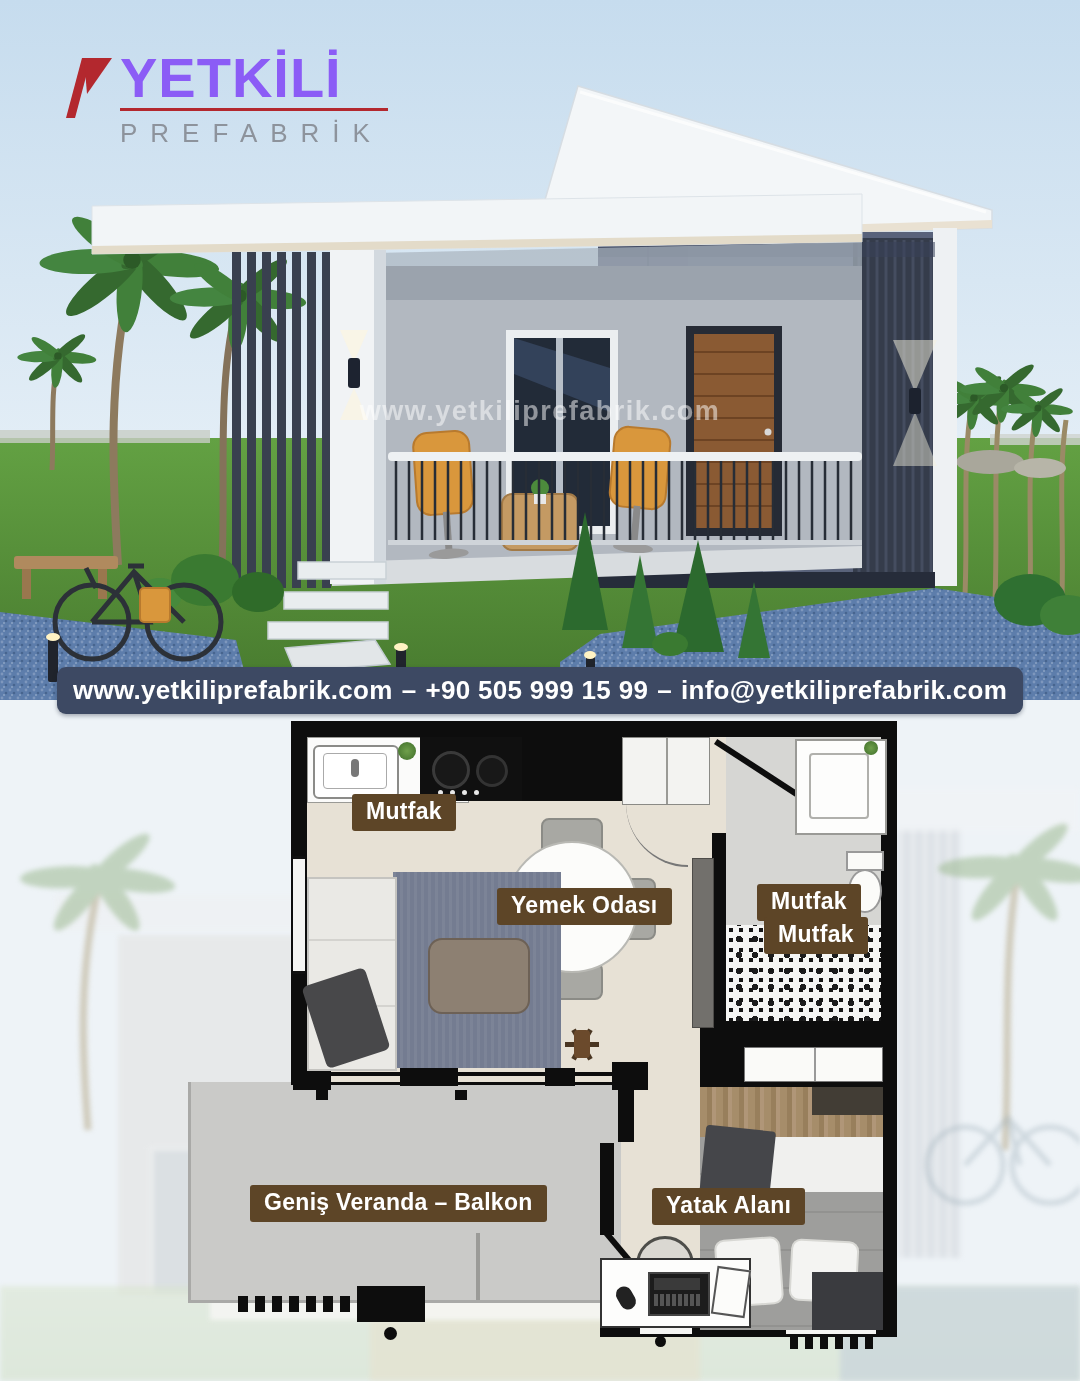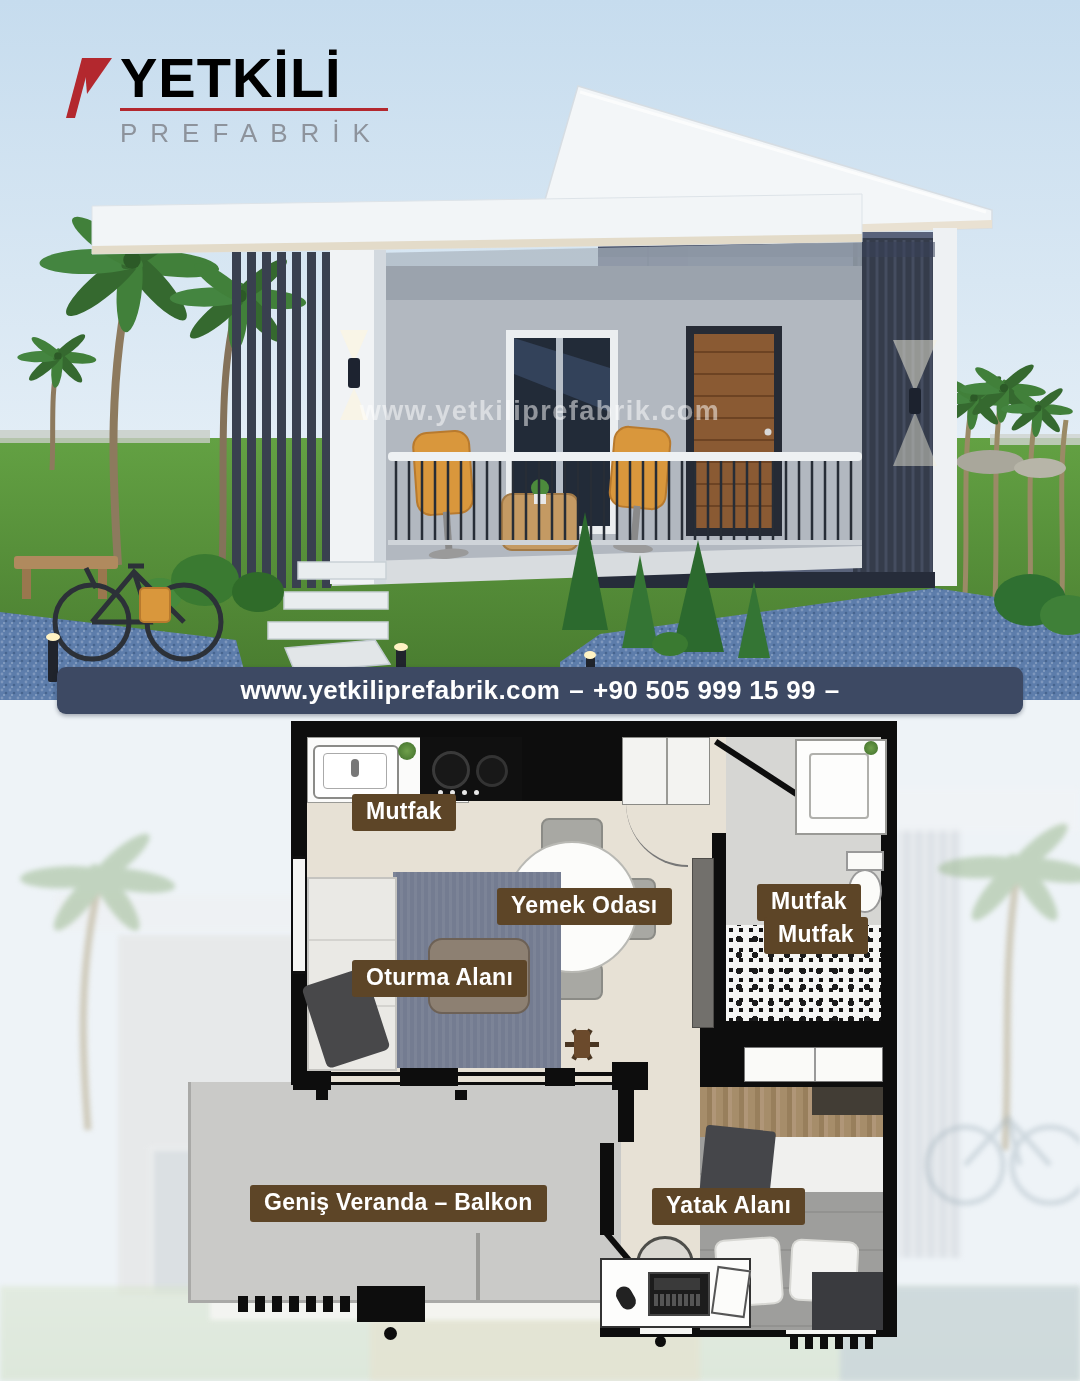--- a/index.html
+++ b/index.html
@@ -2,21 +2,21 @@
 <html><head>
 <meta charset="utf-8">
 <style>
   html,body{margin:0;padding:0;background:#ffffff}
   .stage{position:relative;width:1080px;height:1381px;overflow:hidden;
          font-family:"Liberation Sans",sans-serif;background:#f2f5f7}
   
   #hero-svg{position:absolute;left:0;top:0;z-index:1}
   .logo{position:absolute;left:62px;top:52px;z-index:20;display:flex;align-items:flex-start}
   .logo-text{margin-left:6px}
-  .logo-title{font-size:56px;font-weight:bold;color:#000000;letter-spacing:1px;line-height:52px}
+  .logo-title{font-size:56px;font-weight:bold;color:#8b5cf6;letter-spacing:1px;line-height:52px}
   .logo-rule{height:3px;background:#b3282e;margin-top:4px;width:268px}
   .logo-sub{font-size:26px;color:#8d939c;letter-spacing:13px;margin-top:7px;font-weight:500}
   .watermark{position:absolute;left:50%;top:396px;transform:translateX(-50%);z-index:6;
              font-size:27px;font-weight:bold;color:rgba(255,255,255,.5);letter-spacing:1.5px;white-space:nowrap}
   .banner{position:absolute;left:57px;top:667px;width:966px;height:47px;z-index:40;
           background:#3d4963;border-radius:9px;box-shadow:0 2px 4px rgba(20,30,50,.35);
           display:flex;align-items:center;justify-content:center;gap:9px;
           color:#fff;font-size:26px;font-weight:bold;letter-spacing:.3px;white-space:nowrap}
   
   .plan-bg{position:absolute;left:0;top:700px;width:1080px;height:681px;z-index:1;background:#eef3f7;overflow:hidden}
@@ -300,20 +300,21 @@
     </div>
   </div>
 
   <div class="watermark">www.yetkiliprefabrik.com</div>
 
   <div class="banner">
     <span>www.yetkiliprefabrik.com</span>
     <span>–</span>
     <span>+90 505 999 15 99</span>
     <span>–</span>
+    <span>info@yetkiliprefabrik.com</span>
   </div>
 
   <div class="plan-bg">
     <div class="fade" style="left:118px;top:235px;width:185px;height:360px;background:#e2e2e0"></div>
     <div class="fade" style="left:55px;top:195px;width:250px;height:36px;background:#eef0f2"></div>
     <div class="fade" style="left:148px;top:445px;width:98px;height:142px;background:#d2d9de;border:6px solid #eceeef"></div>
     <div class="fade ribbed" style="left:897px;top:128px;width:64px;height:430px"></div>
     <div class="fade" style="left:880px;top:88px;width:200px;height:44px;background:#f2f4f6"></div>
     <svg class="fade" style="left:-30px;top:60px" width="260" height="380" viewBox="0 0 260 380">
       <path d="M118,370 C112,290 108,210 130,120" stroke="#b3a librar588" stroke-width="7" fill="none" opacity="0"></path>
@@ -467,19 +468,18 @@
   <div class="tick" style="left:238px;top:1296px;width:10px;height:16px"></div>
   <div class="tick" style="left:255px;top:1296px;width:10px;height:16px"></div>
   <div class="tick" style="left:272px;top:1296px;width:10px;height:16px"></div>
   <div class="tick" style="left:289px;top:1296px;width:10px;height:16px"></div>
   <div class="tick" style="left:306px;top:1296px;width:10px;height:16px"></div>
   <div class="tick" style="left:323px;top:1296px;width:10px;height:16px"></div>
   <div class="tick" style="left:340px;top:1296px;width:10px;height:16px"></div>
 
   <div class="label-chip" style="left:352px;top:794px">Mutfak</div>
   <div class="label-chip" style="left:497px;top:888px">Yemek Odası</div>
-  <div class="label-chip" style="left:352px;top:960px">Oturma Alanı</div>
   <div class="label-chip" style="left:757px;top:884px">Mutfak</div>
   <div class="label-chip" style="left:764px;top:917px">Mutfak</div>
   <div class="label-chip" style="left:250px;top:1185px">Geniş Veranda – Balkon</div>
   <div class="label-chip" style="left:652px;top:1188px">Yatak Alanı</div>
 
 </div>
 
 </body></html>

